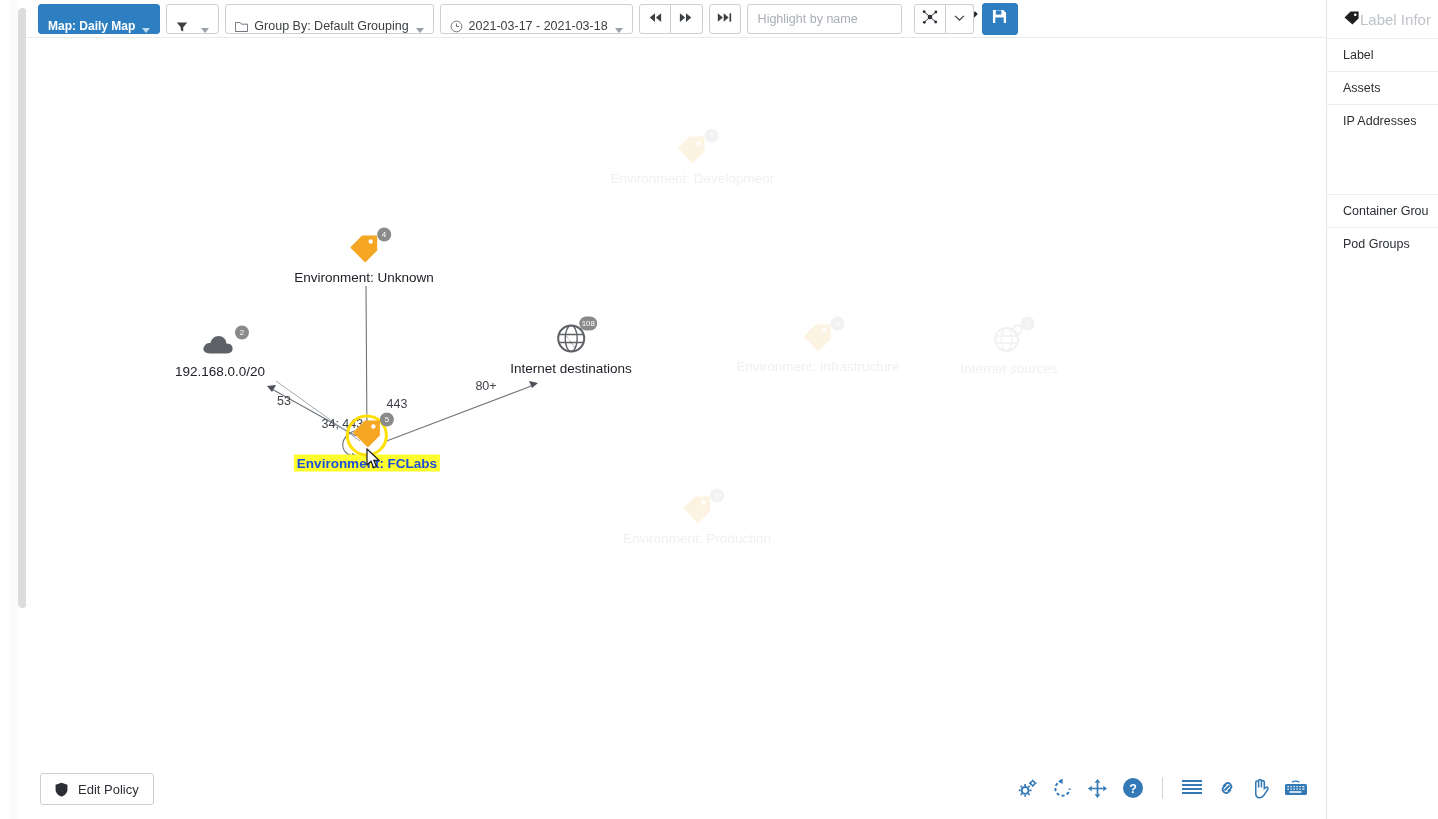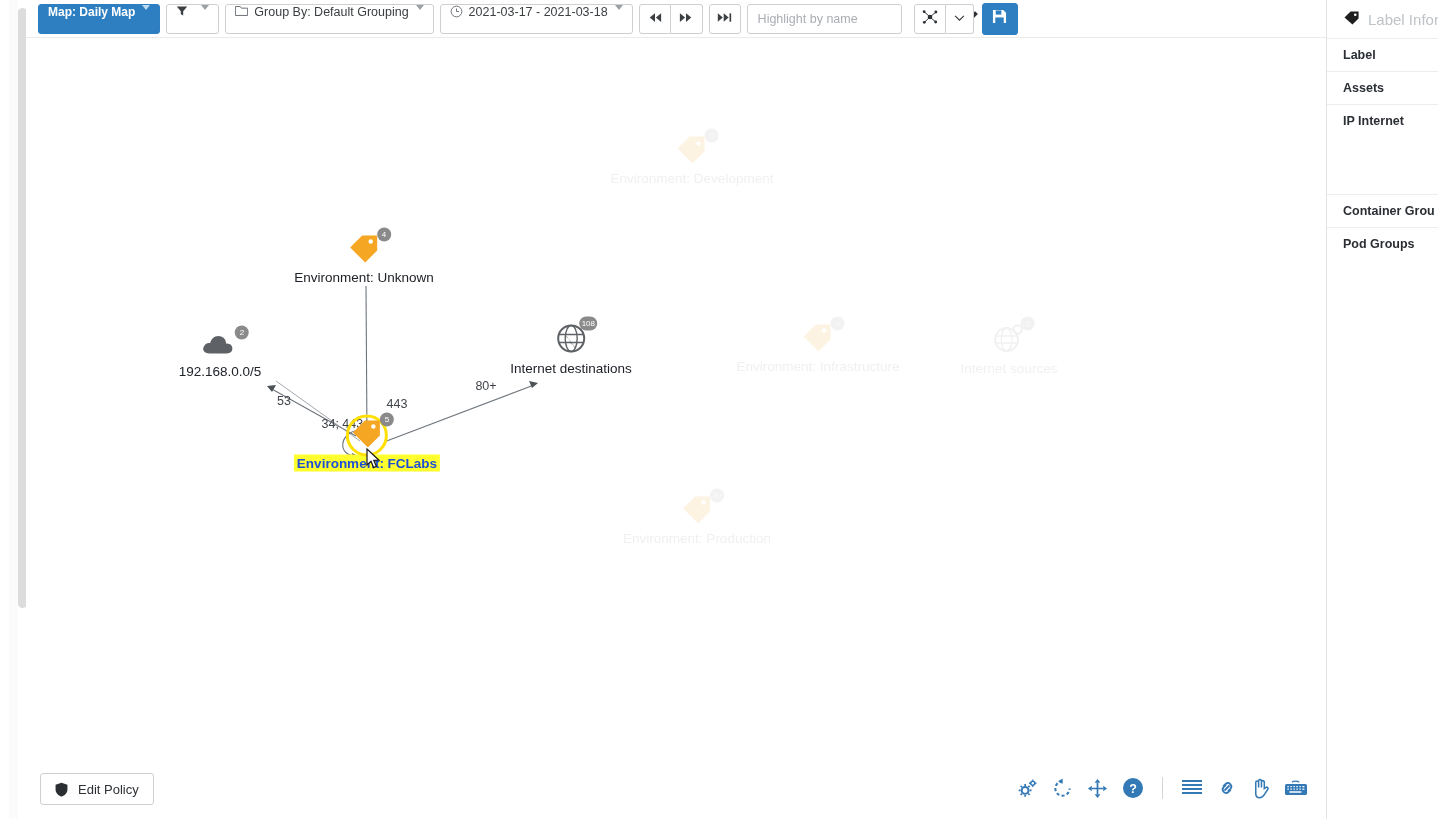--- a/index.html
+++ b/index.html
@@ -56,21 +56,21 @@
     display: flex;
     align-items: center;
     margin-right: 6px;
   }
   .btn {
     height: 30px;
     border: 1px solid #cfcfcf;
     background: #ffffff;
     border-radius: 3px;
     display: flex;
-    align-items: flex-start;
+    align-items: flex-end;
     padding: 0 9px;
     font-size: 12.5px;
     color: #3c4043;
     box-sizing: border-box;
     white-space: nowrap;
     cursor: pointer;
   }
   .btn.primary {
     background: #2e7fc1;
     border-color: #2e7fc1;
@@ -245,32 +245,32 @@
     background: #ffffff;
     border-left: 1px solid #e3e3e3;
     box-sizing: border-box;
     overflow: hidden;
   }
   .rp-header {
     display: flex;
     align-items: center;
     height: 38px;
     padding-left: 16px;
-    gap: 8px;
+    gap: 0;
   }
   .rp-title {
     font-size: 15px;
     color: #bfc3c7;
     white-space: nowrap;
   }
   .rp-row {
     border-top: 1px solid #ededed;
     padding: 9px 0 9px 16px;
     font-size: 12.5px;
-    font-weight: bold;
+    font-weight: normal;
     color: #2b2f34;
     white-space: nowrap;
   }
   .rp-row.tall { padding-bottom: 66px; }
 </style>
 </head>
 <body>
 
 <div id="app">
 
@@ -441,21 +441,21 @@
       <div class="node-label">Environment: Unknown</div>
     </div>
 
     <div class="node" style="left:194px;top:317px;">
       <div class="node-glyph">
         <svg width="38" height="26" viewBox="0 0 38 26">
           <path d="M9 22 C3 22 1 18 3.5 14.5 C4.5 12 7.5 11 9.5 11.6 C10.5 6 16 3 20.5 5 C24 6.4 25.5 9.5 25.3 12 C29.5 11.5 32.5 14.5 31.5 18.5 C30.8 21.2 28 22 25.5 22 Z" fill="#5e6165"></path>
         </svg>
         <span class="badge">2</span>
       </div>
-      <div class="node-label">192.168.0.0/5</div>
+      <div class="node-label">192.168.0.0/20</div>
     </div>
 
     <div class="node" style="left:545px;top:311px;">
       <div class="node-glyph">
         <svg width="32" height="32" viewBox="0 0 32 32">
           <circle cx="16" cy="16" r="13" fill="none" stroke="#5e6165" stroke-width="2"></circle>
           <ellipse cx="16" cy="16" rx="6" ry="13" fill="none" stroke="#5e6165" stroke-width="1.4"></ellipse>
           <path d="M3.3 12h25.4M3.3 20h25.4" stroke="#5e6165" stroke-width="1.4"></path>
           <path d="M8 9 C11 12 10 15 13 16 C15 17 14 21 17 22 C19 23 18 26 21 26" fill="#5e6165" opacity="0.55"></path>
         </svg>
@@ -586,18 +586,18 @@
       <span>
         <svg width="17" height="15" viewBox="0 0 18 16">
             <path d="M1.5 8 L8 1.5 L16.5 1.5 L16.5 9 L10 15.5 Z" fill="#1f1f1f"></path>
             <circle cx="13" cy="5" r="1.4" fill="#ffffff"></circle>
           </svg>
       </span>
       <span class="rp-title">Label Infor</span>
     </div>
     <div class="rp-row">Label</div>
     <div class="rp-row">Assets</div>
-    <div class="rp-row tall">IP Internet</div>
+    <div class="rp-row tall">IP Addresses</div>
     <div class="rp-row">Container Grou</div>
     <div class="rp-row">Pod Groups</div>
   </div>
 
 </div>
 
 </body></html>

